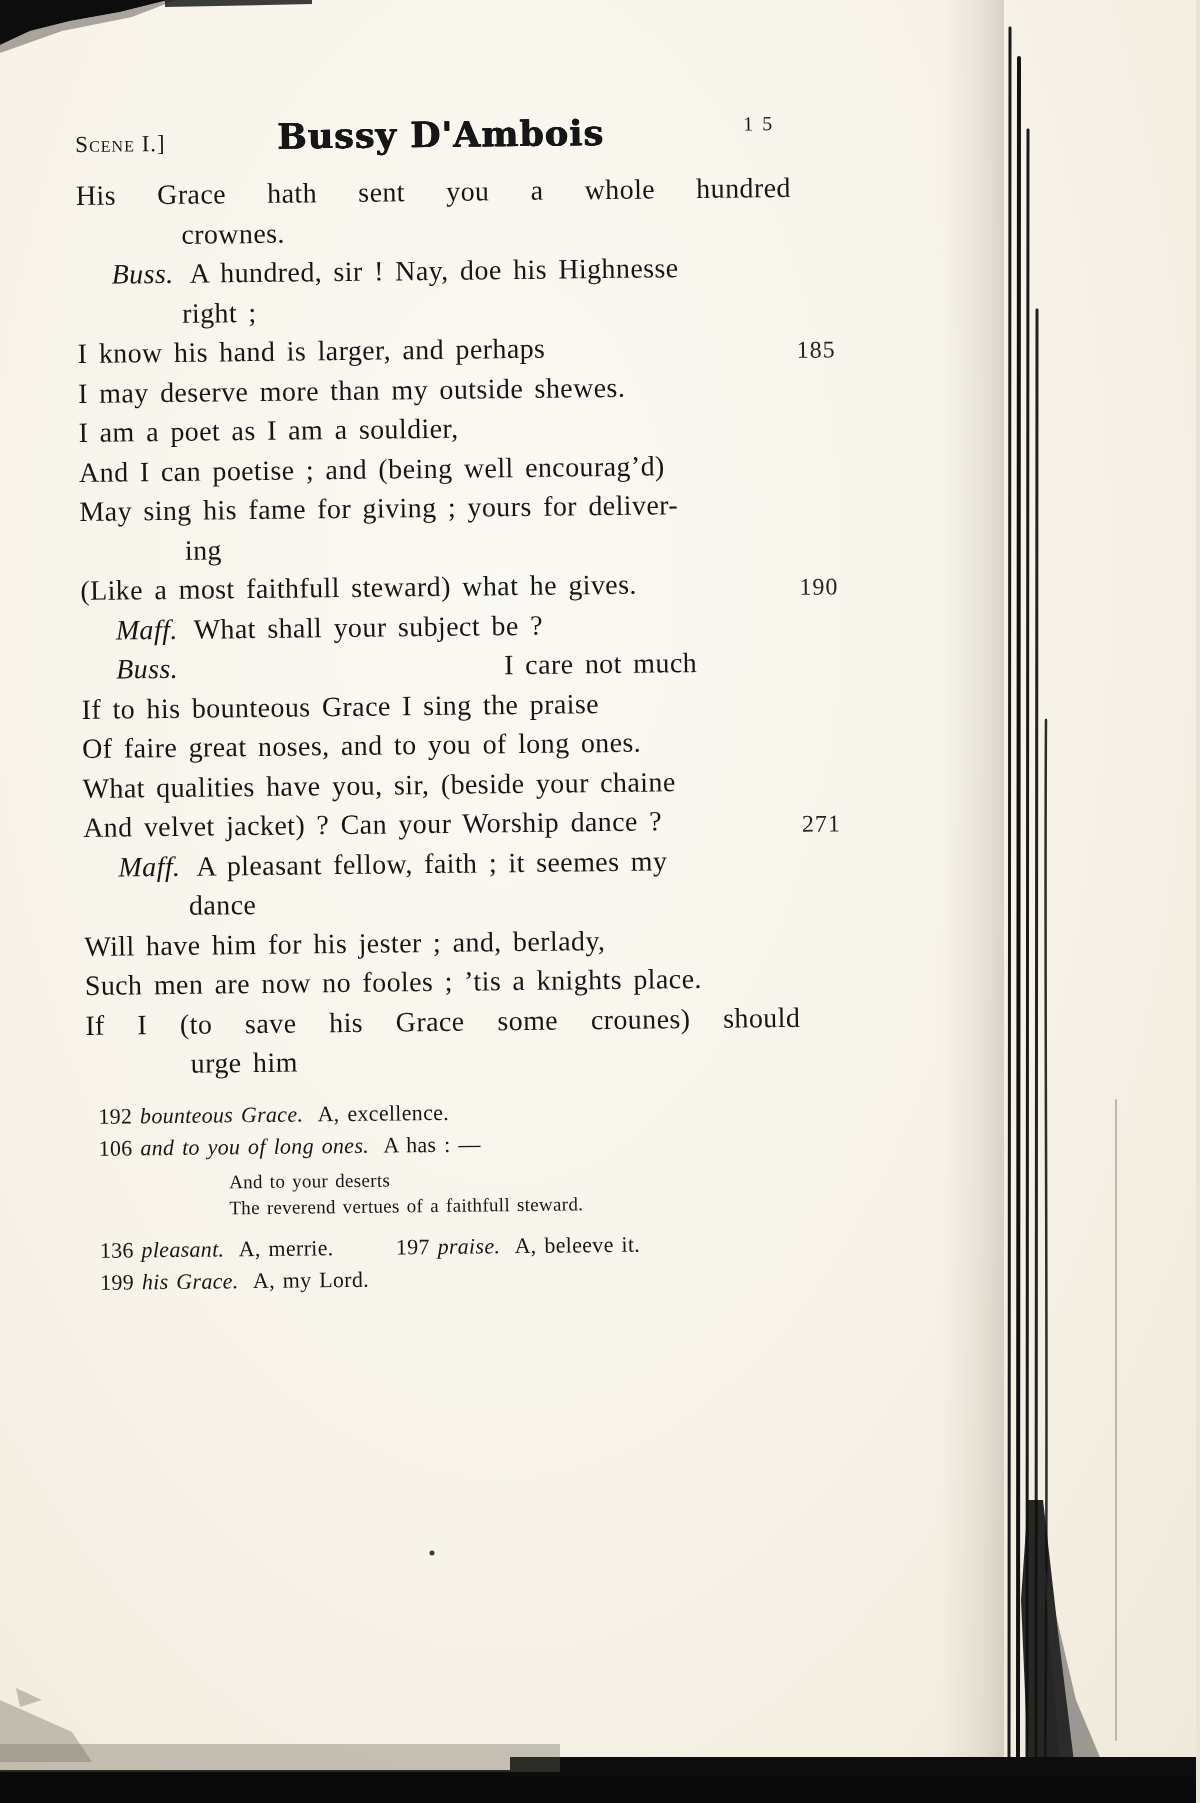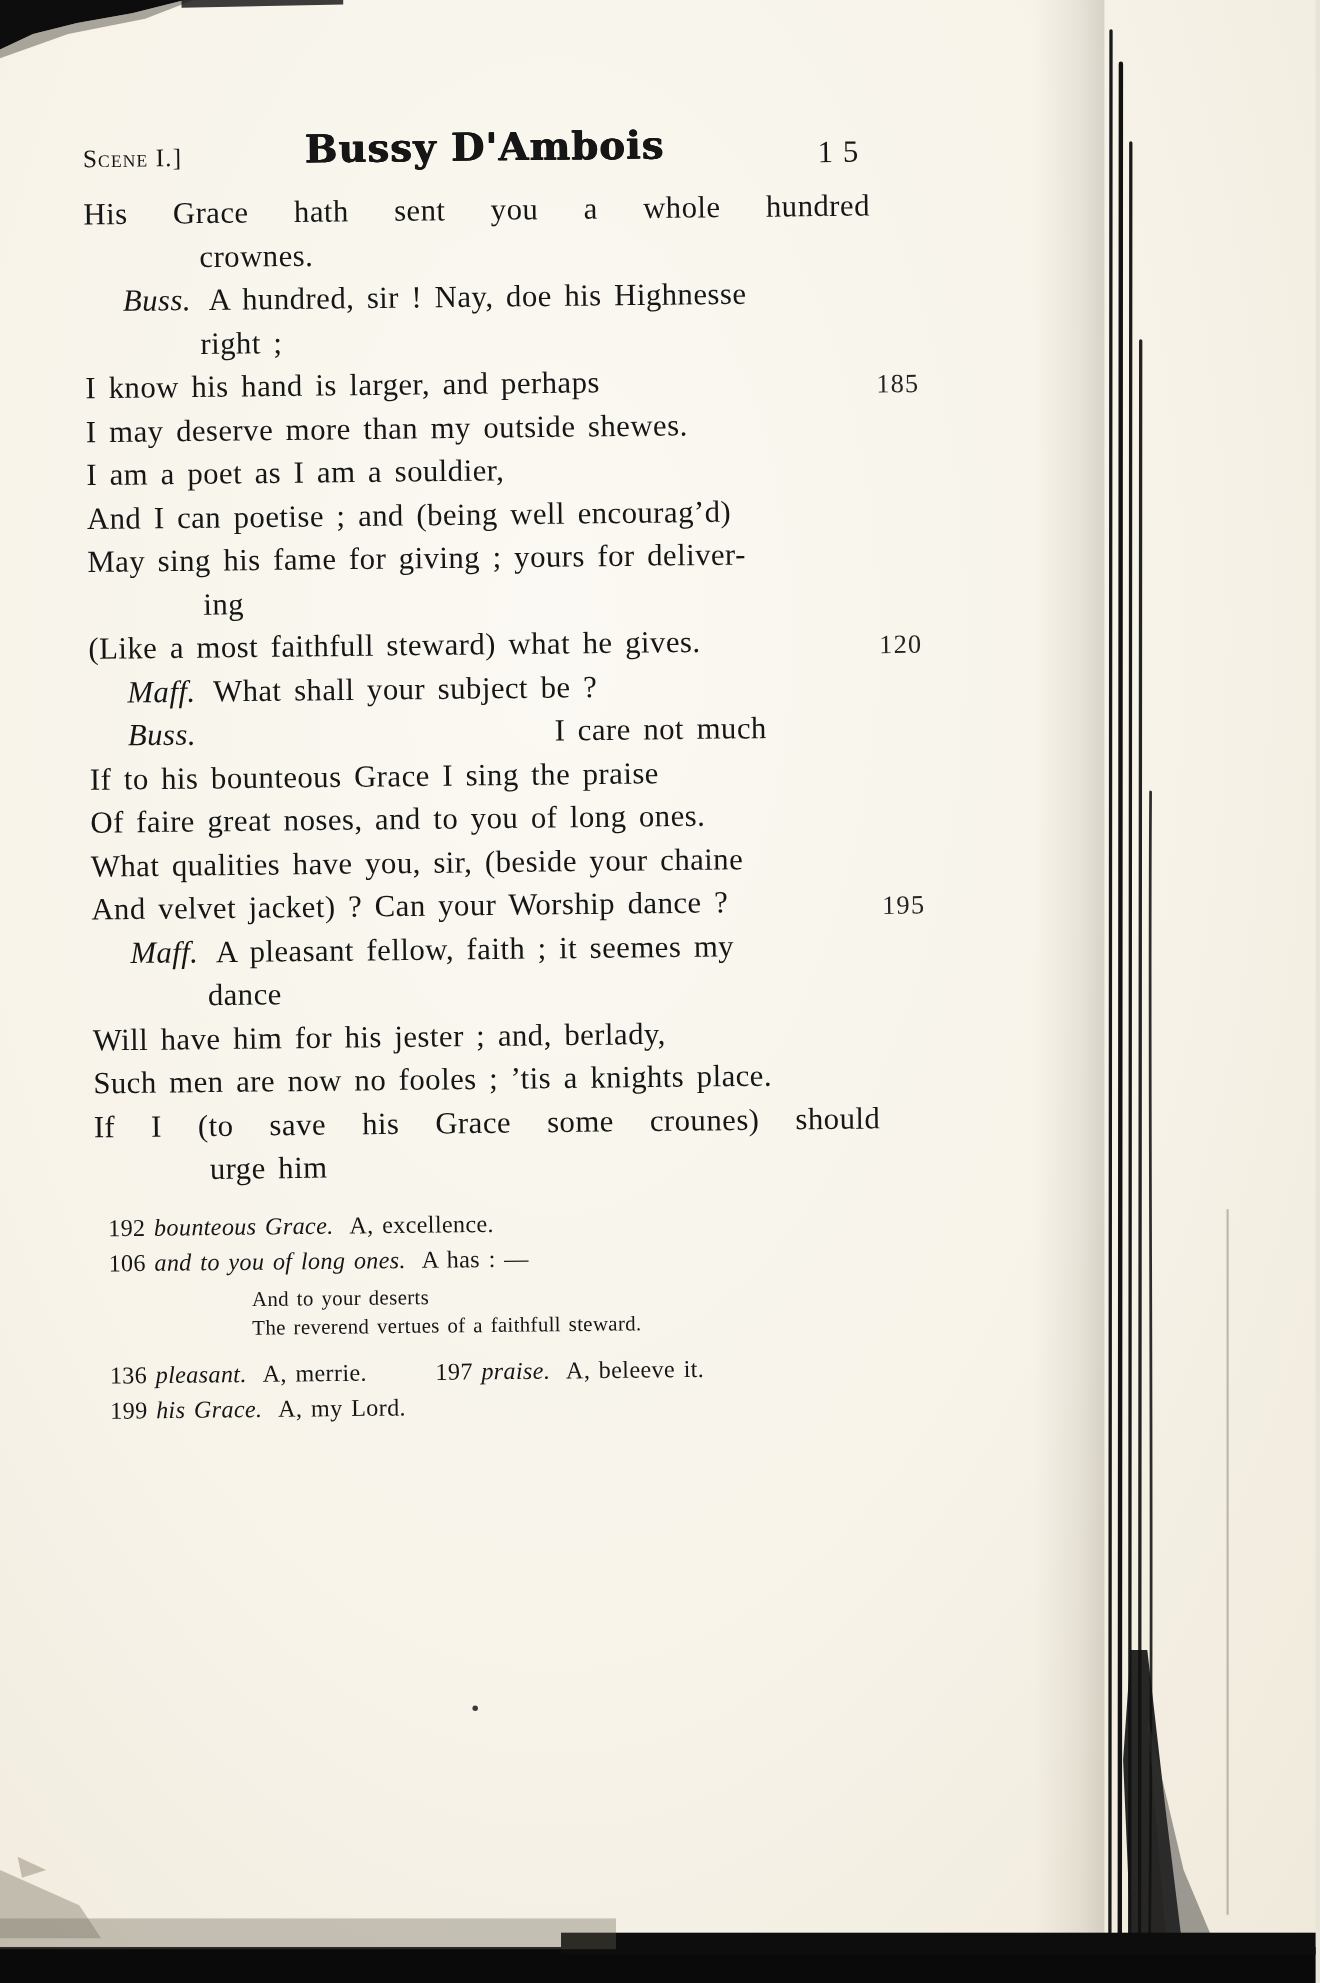--- a/index.html
+++ b/index.html
@@ -28,22 +28,22 @@
     position:absolute;left:0;top:12px;
     font-variant:small-caps;font-size:23px;letter-spacing:1px;
   }
   .title{
     position:absolute;left:202px;top:-2px;
     font-family:"DejaVu Serif","Liberation Serif",serif;
     font-weight:700;font-size:35px;letter-spacing:1px;
     text-shadow:0.5px 0 0 #141414, -0.4px 0 0 #141414;
   }
   .pagenum{
-    position:absolute;left:668px;top:11px;
-    font-size:28px;letter-spacing:9px;
+    position:absolute;left:668px;top:0;
+    font-size:20px;letter-spacing:9px;
   }
   .verse{}
   .line{
     position:relative;
     font-size:28px;line-height:39.5px;
     letter-spacing:0.4px;word-spacing:4px;
     white-space:normal;
   }
   .line.hang{padding-left:105px;}
   .line.speaker,.line.speaker-gap{padding-left:35px;}
@@ -86,27 +86,27 @@
         <div class="line spread"><span class="txt">His Grace hath sent you a whole hundred</span></div>
         <div class="line hang"><span class="txt">crownes.</span></div>
         <div class="line speaker"><span class="spk">Buss.</span><span class="txt">A hundred, sir !  Nay, doe his Highnesse</span></div>
         <div class="line hang"><span class="txt">right ;</span></div>
         <div class="line plain"><span class="txt">I know his hand is larger, and perhaps</span><span class="num">185</span></div>
         <div class="line plain"><span class="txt">I may deserve more than my outside shewes.</span></div>
         <div class="line plain"><span class="txt">I am a poet as I am a souldier,</span></div>
         <div class="line plain"><span class="txt">And I can poetise ; and (being well encourag’d)</span></div>
         <div class="line plain"><span class="txt">May sing his fame for giving ;  yours for deliver-</span></div>
         <div class="line hang"><span class="txt">ing</span></div>
-        <div class="line plain"><span class="txt">(Like a most faithfull steward) what he gives.</span><span class="num">120</span></div>
+        <div class="line plain"><span class="txt">(Like a most faithfull steward) what he gives.</span><span class="num">190</span></div>
         <div class="line speaker"><span class="spk">Maff.</span><span class="txt">What shall your subject be ?</span></div>
         <div class="line speaker-gap"><span class="spk">Buss.</span><span class="gap"></span><span class="txt">I care not much</span></div>
         <div class="line plain"><span class="txt">If to his bounteous Grace I sing the praise</span></div>
         <div class="line plain"><span class="txt">Of faire great noses, and to you of long ones.</span></div>
         <div class="line plain"><span class="txt">What qualities have you, sir, (beside your chaine</span></div>
-        <div class="line plain"><span class="txt">And velvet jacket) ?  Can your Worship dance ?</span><span class="num">195</span></div>
+        <div class="line plain"><span class="txt">And velvet jacket) ?  Can your Worship dance ?</span><span class="num">271</span></div>
         <div class="line speaker"><span class="spk">Maff.</span><span class="txt">A pleasant fellow, faith ; it seemes my</span></div>
         <div class="line hang"><span class="txt">dance</span></div>
         <div class="line plain"><span class="txt">Will have him for his jester ; and, berlady,</span></div>
         <div class="line plain"><span class="txt">Such men are now no fooles ; ’tis a knights place.</span></div>
         <div class="line spread"><span class="txt">If I (to save his Grace some crounes) should</span></div>
         <div class="line hang"><span class="txt">urge him</span></div>
       </div>
 
     <div class="footnotes">
         <div class="fn"><span>192 </span><span class="it">bounteous Grace.</span><span>  A, excellence.</span></div>

